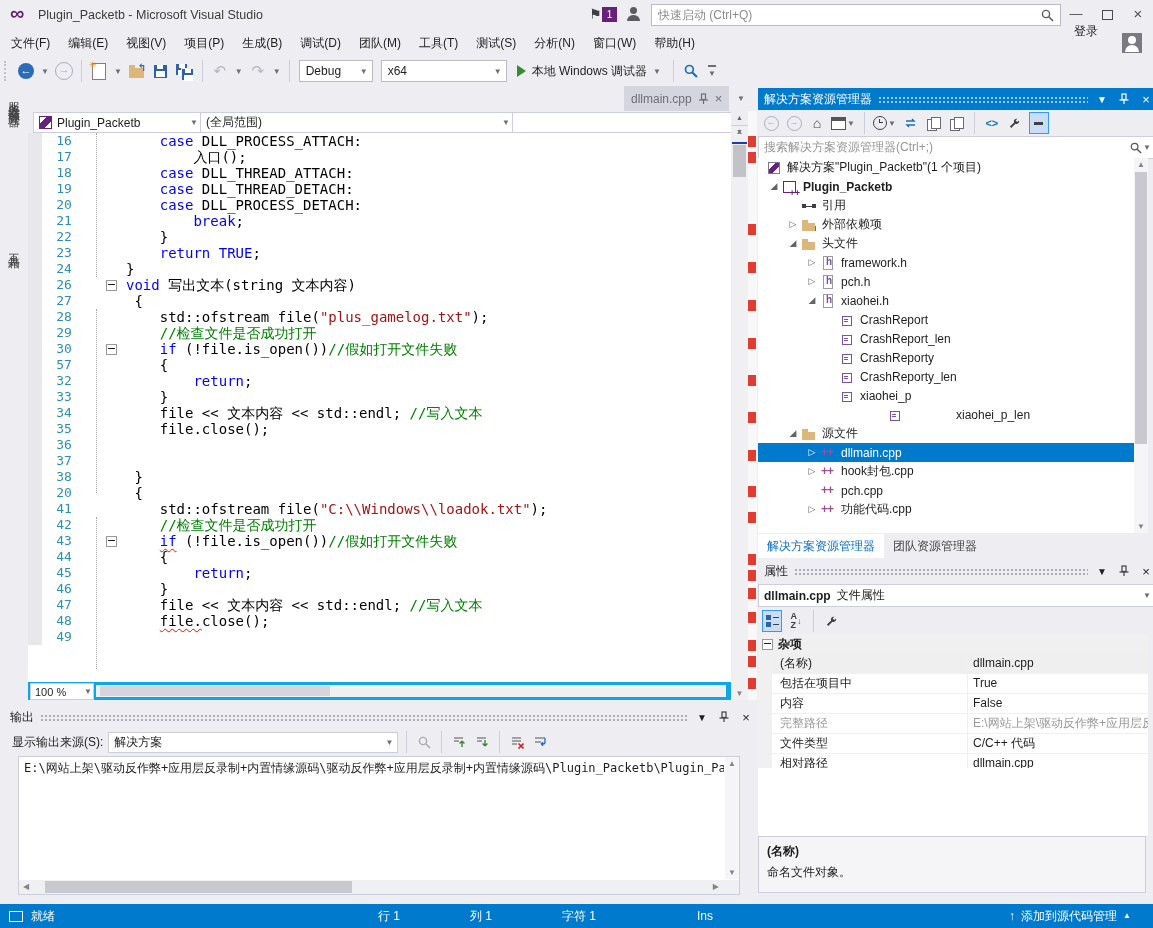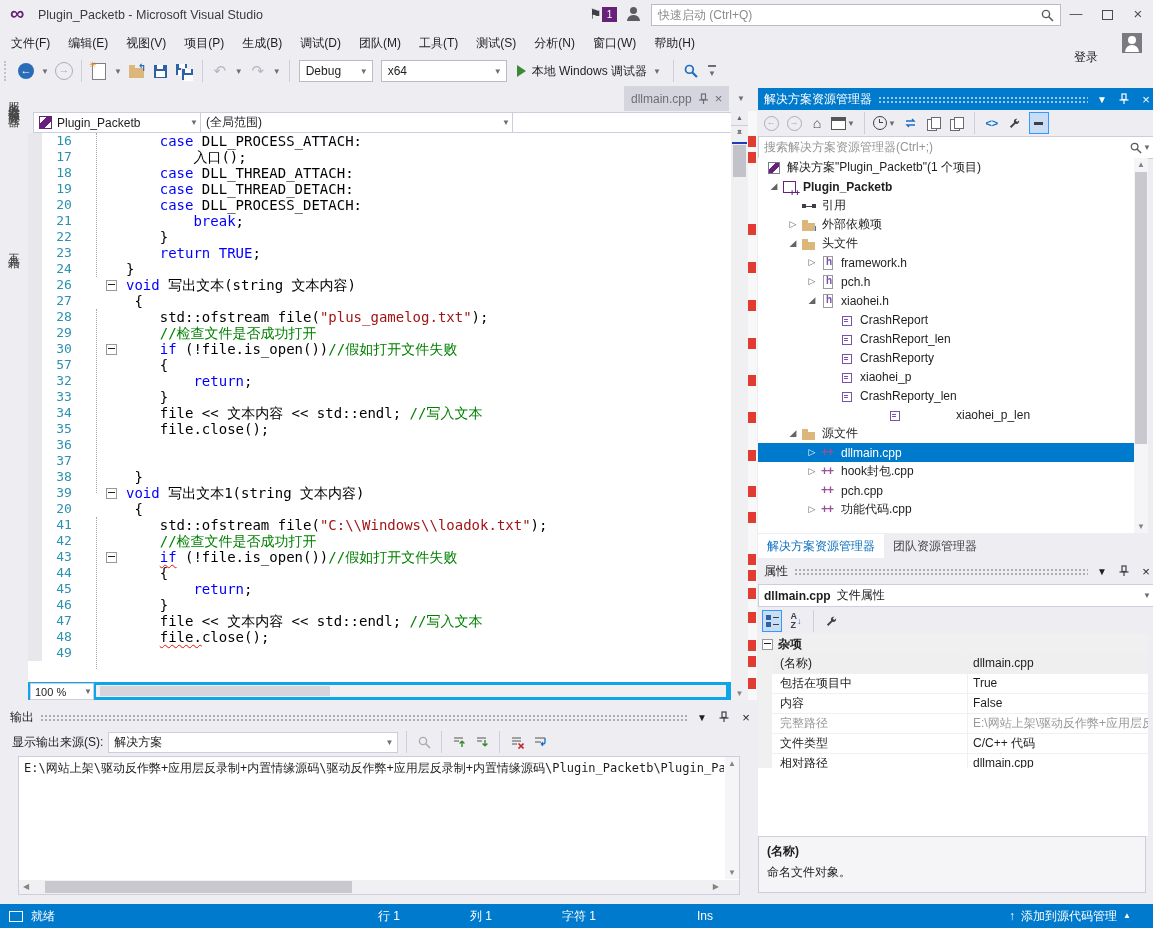--- a/index.html
+++ b/index.html
@@ -19,21 +19,21 @@
   #feedback-icon .body{position:absolute;left:0;top:8px;width:13px;height:6px;border-radius:6px 6px 0 0;background:#5B5B61}
   #quick-launch{left:651px;top:4px;width:396px;height:20px;background:#fff;border:1px solid #B9BCC6;
                 display:flex;align-items:center;padding:0 6px;color:#8C8C8C}
   #quick-launch .ph{flex:1}
   .winbtn{top:0;width:30px;height:28px;text-align:center;line-height:28px;font-size:13px;color:#4B4B4B}
   #btn-min{left:1061px}#btn-max{left:1092px}#btn-close{left:1123px;font-size:15px}
   #btn-max i{display:inline-block;width:9px;height:8px;border:1px solid #4B4B4B;margin-top:10px}
   
   #menubar{left:0;top:30px;width:1153px;height:26px;display:flex;align-items:center;padding-left:2px}
   .menu-item{padding:0 9px;line-height:26px}
-  #sign-in{left:1066px;top:44px;line-height:26px;padding:0 8px}
+  #sign-in{left:1066px;top:18px;line-height:26px;padding:0 8px}
   #avatar{left:1122px;top:33px;width:20px;height:20px;background:#7A7A80}
   #avatar .head{position:absolute;left:6px;top:3px;width:8px;height:8px;border-radius:50%;background:#fff}
   #avatar .body{position:absolute;left:3px;top:12px;width:14px;height:7px;border-radius:7px 7px 0 0;background:#fff}
   
   #toolbar{left:0;top:56px;width:1153px;height:30px;display:flex;align-items:center;gap:4px;padding-left:4px}
   .grip{width:4px;height:20px;border-left:2px dotted #BFC1CC;margin-right:2px}
   .tsep{width:1px;height:22px;background:#CCCEDB;margin:0 3px}
   .tbtn{display:flex;align-items:center;justify-content:center;width:20px;height:22px}
   .caret{font-size:8px;color:#6D6D75;padding:0 1px}
   .navcir{width:16px;height:16px;border-radius:50%;background:#2B6CB8;color:#fff;font-size:11px;
@@ -489,28 +489,20 @@
           <span class="cl-txt"><span></span></span>
         </div>
         <div class="cl">
           <span class="cl-bp"></span>
           <span class="cl-num">38</span>
           <span class="cl-fold"></span>
           <span class="cl-txt"><span> }</span></span>
         </div>
         <div class="cl">
           <span class="cl-bp"></span>
-          <span class="cl-num">39</span>
-          <span class="cl-fold">
-            <span class="foldbox"></span>
-          </span>
-          <span class="cl-txt"><span class="t-k">void</span><span> 写出文本1(string 文本内容)</span></span>
-        </div>
-        <div class="cl">
-          <span class="cl-bp"></span>
           <span class="cl-num">20</span>
           <span class="cl-fold"></span>
           <span class="cl-txt"><span> {</span></span>
         </div>
         <div class="cl">
           <span class="cl-bp"></span>
           <span class="cl-num">41</span>
           <span class="cl-fold"></span>
           <span class="cl-txt"><span>    std::ofstream file(</span><span class="t-s">"C:\\Windows\\loadok.txt"</span><span>);</span></span>
         </div>
@@ -722,26 +714,26 @@
         <span class="tl">CrashReport_len</span>
       </div>
       <div class="trow" style="padding-left: 65px;">
         <span class="tw"></span>
         <span class="ti ti-field"></span>
         <span class="tl">CrashReporty</span>
       </div>
       <div class="trow" style="padding-left: 65px;">
         <span class="tw"></span>
         <span class="ti ti-field"></span>
-        <span class="tl">xiaohei_p</span>
+        <span class="tl">CrashReporty_len</span>
       </div>
       <div class="trow" style="padding-left: 65px;">
         <span class="tw"></span>
         <span class="ti ti-field"></span>
-        <span class="tl">CrashReporty_len</span>
+        <span class="tl">xiaohei_p</span>
       </div>
       <div class="trow" style="padding-left: 65px; gap: 48px;">
         <span class="tw"></span>
         <span class="ti ti-field"></span>
         <span class="tl">xiaohei_p_len</span>
       </div>
       <div class="trow" style="padding-left: 27px;">
         <span class="tw">◢</span>
         <span class="ti ti-folder"></span>
         <span class="tl">源文件</span>

